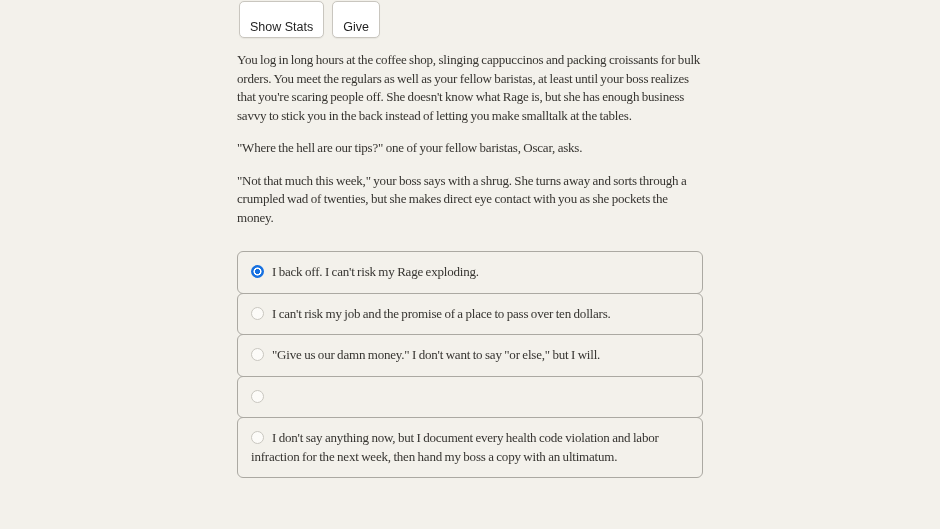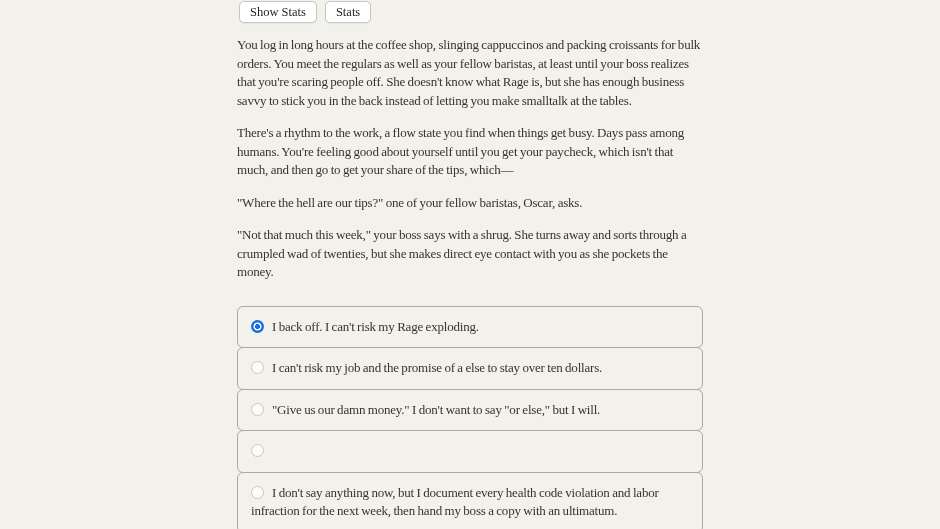--- a/index.html
+++ b/index.html
@@ -23,25 +23,25 @@
     display: flex;
     gap: 8px;
     padding-top: 1px;
     margin: 0 0 13px 2px;
     font-family: "Liberation Sans", sans-serif;
   }
   .toolbar button {
     background: #ffffff;
     border: 1px solid #c9c6bf;
     border-radius: 5px;
-    padding: 3px 10px 3px;
+    padding: 18px 10px 3px;
     font-size: 12.5px;
     line-height: 14px;
     color: #1f1f1f;
-    font-family: Liberation Serif, serif;
+    font-family: Liberation Sans, sans-serif;
     cursor: pointer;
     box-shadow: 0 0.5px 1px rgba(0,0,0,0.05);
   }
   
   .story p {
     font-size: 13px;
     line-height: 18.5px;
     letter-spacing: -0.2px;
     word-spacing: -0.5px;
     margin: 4px 0 14px 0;
@@ -83,34 +83,33 @@
       #1670e0 0 36%, #ffffff 42% 58%, #1670e0 66% 100%);
   }
 </style>
 </head>
 <body>
 
 <div class="page">
 
   <div class="toolbar">
     <button>Show Stats</button>
-    <button>Stats</button>
+    <button>Give</button>
   </div>
 
   <div class="story">
     <p>You log in long hours at the coffee shop, slinging cappuccinos and packing croissants for bulk orders. You meet the regulars as well as your fellow baristas, at least until your boss realizes that you're scaring people off. She doesn't know what Rage is, but she has enough business savvy to stick you in the back instead of letting you make smalltalk at the tables.</p>
-    <p>There's a rhythm to the work, a flow state you find when things get busy. Days pass among humans. You're feeling good about yourself until you get your paycheck, which isn't that much, and then go to get your share of the tips, which—</p>
     <p>"Where the hell are our tips?" one of your fellow baristas, Oscar, asks.</p>
     <p>"Not that much this week," your boss says with a shrug. She turns away and sorts through a crumpled wad of twenties, but she makes direct eye contact with you as she pockets the money.</p>
   </div>
 
   <div class="choices">
     <label class="choice"><span class="radio checked"></span><span>I back off. I can't risk my Rage exploding.</span></label>
 
-    <label class="choice"><span class="radio"></span><span>I can't risk my job and the promise of a else to stay over ten dollars.</span></label>
+    <label class="choice"><span class="radio"></span><span>I can't risk my job and the promise of a place to pass over ten dollars.</span></label>
 
     <label class="choice"><span class="radio"></span><span>"Give us our damn money." I don't want to say "or else," but I will.</span></label>
 
     <label class="choice"><span class="radio"></span></label>
 
     <label class="choice"><span class="radio"></span><span>I don't say anything now, but I document every health code violation and labor infraction for the next week, then hand my boss a copy with an ultimatum.</span></label>
   </div>
 
 </div>
 

